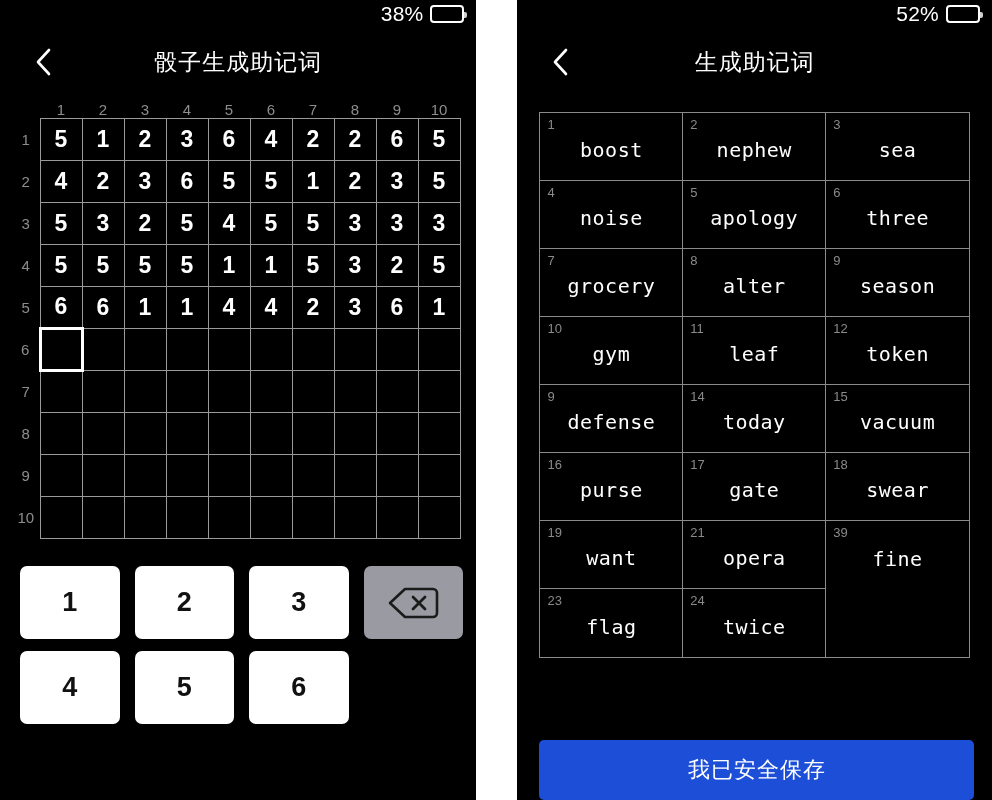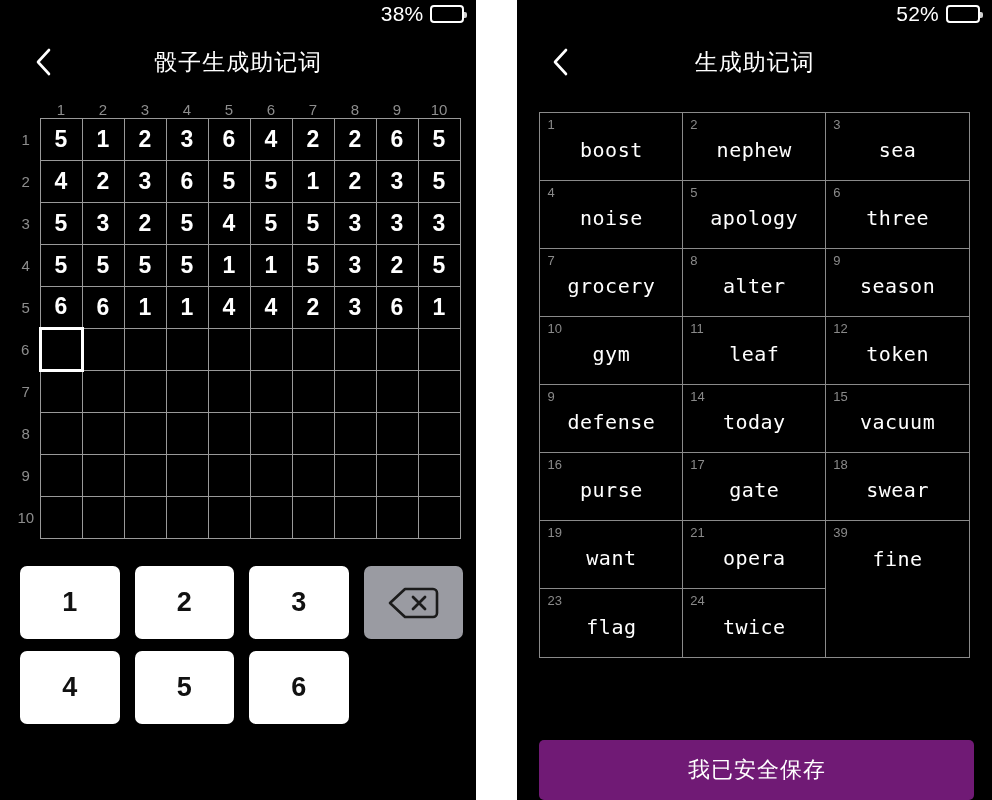--- a/index.html
+++ b/index.html
@@ -207,21 +207,21 @@
     font-family: "DejaVu Sans Mono", monospace;
     letter-spacing: 0.5px;
     margin-top: 7px;
   }
   .save-btn {
     position: absolute;
     left: 22px;
     top: 740px;
     width: 435px;
     height: 60px;
-    background: #701a75;
+    background: #1d4ed8;
     border-radius: 5px;
     display: flex;
     align-items: center;
     justify-content: center;
     color: #ffffff;
     font-size: 22px;
     letter-spacing: 1px;
     cursor: pointer;
   }
 </style>

